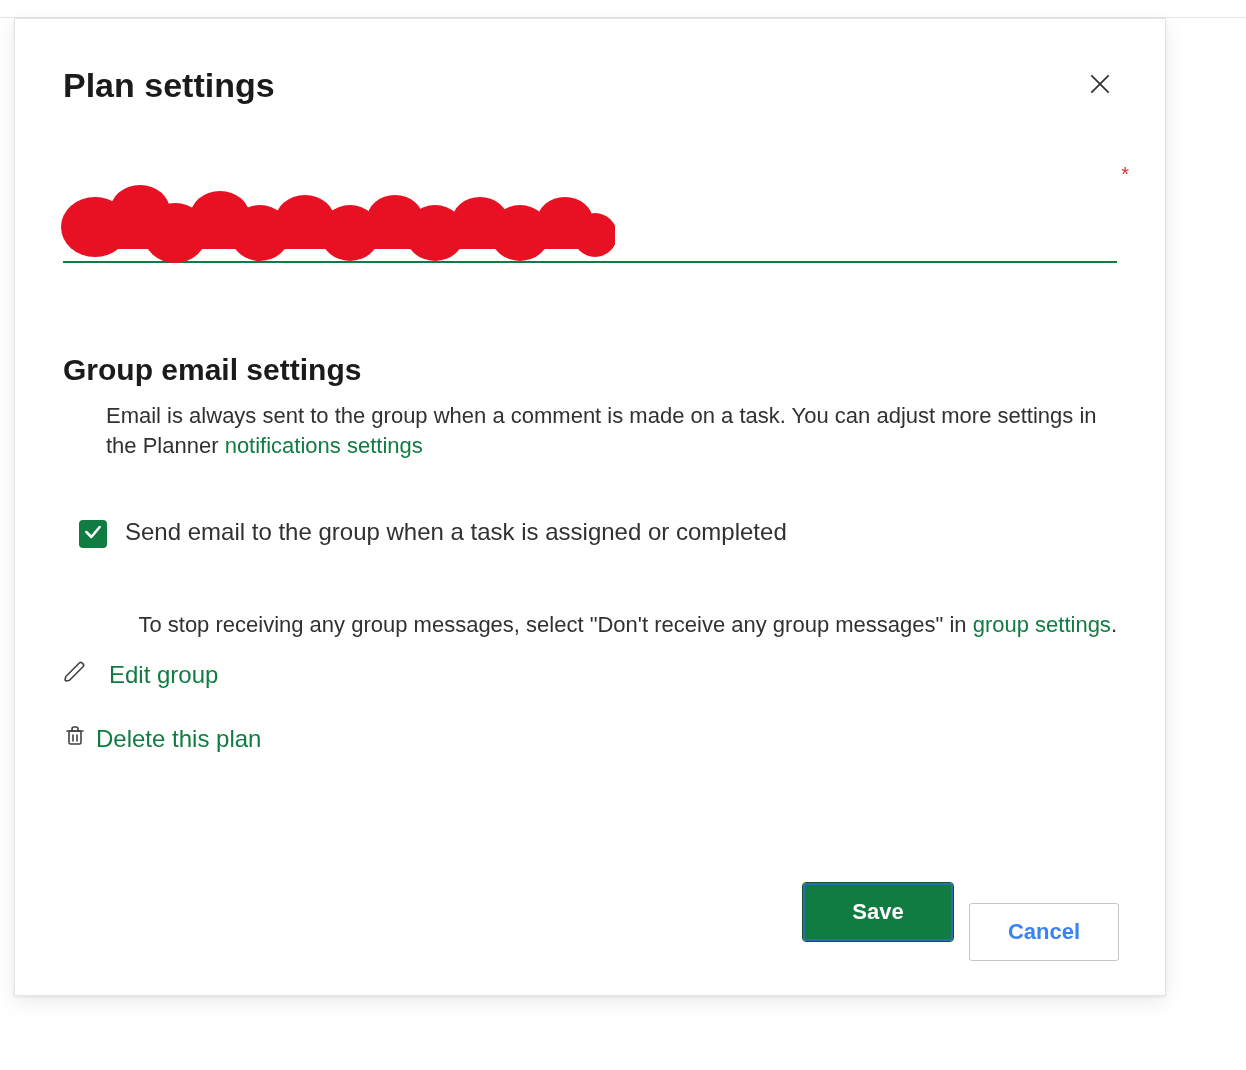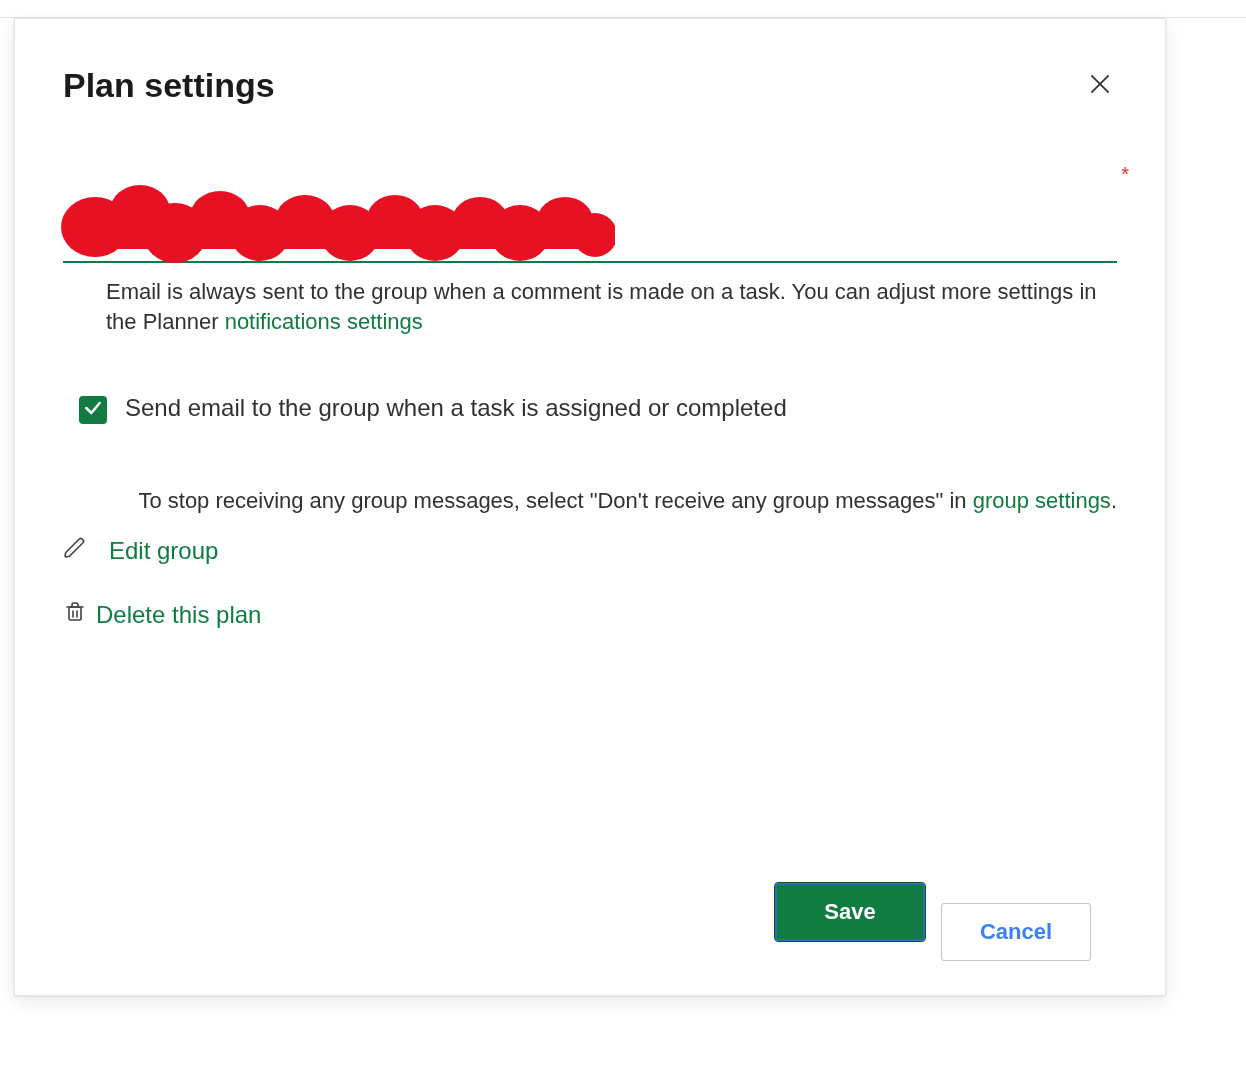--- a/index.html
+++ b/index.html
@@ -138,21 +138,21 @@
       cursor: pointer;
     }
     .action-link-row.first { }
     .action-link-row.second { margin-top: 34px; gap: 9px; }
     .action-link-row svg { width: 24px; height: 24px; }
     .action-link-row .icon { color: #323130; }
     .action-link-row .icon svg { stroke: #424242; }
 
     .button-row {
       position: absolute;
-      right: 74px;
+      right: 46px;
       bottom: 34px;
       display: flex;
       gap: 16px;
     }
     .btn {
       min-width: 150px;
       height: 58px;
       font-size: 22px;
       font-weight: 600;
       border-radius: 3px;
@@ -211,20 +211,21 @@
           <ellipse cx="425" cy="44" rx="28" ry="24"></ellipse>
           <ellipse cx="465" cy="56" rx="30" ry="28"></ellipse>
           <ellipse cx="510" cy="44" rx="28" ry="24"></ellipse>
           <ellipse cx="540" cy="58" rx="22" ry="22"></ellipse>
           <rect x="30" y="40" width="520" height="32" rx="16"></rect>
         </g>
       </svg>
     </div>
   </div>
 
+  <h2 class="section-title">Group email settings</h2>
   <p class="section-desc">
     <span>Email is always sent to the group when a comment is made on a task. You can adjust more settings in the Planner </span><a class="link">notifications settings</a>
   </p>
 
   <div class="checkbox-row">
     <div class="checkbox">
       <span>
         <svg viewBox="0 0 24 24" fill="none" stroke="#fff" stroke-width="3" stroke-linecap="round" stroke-linejoin="round">
           <polyline points="4 12 10 18 20 6"></polyline>
         </svg>

